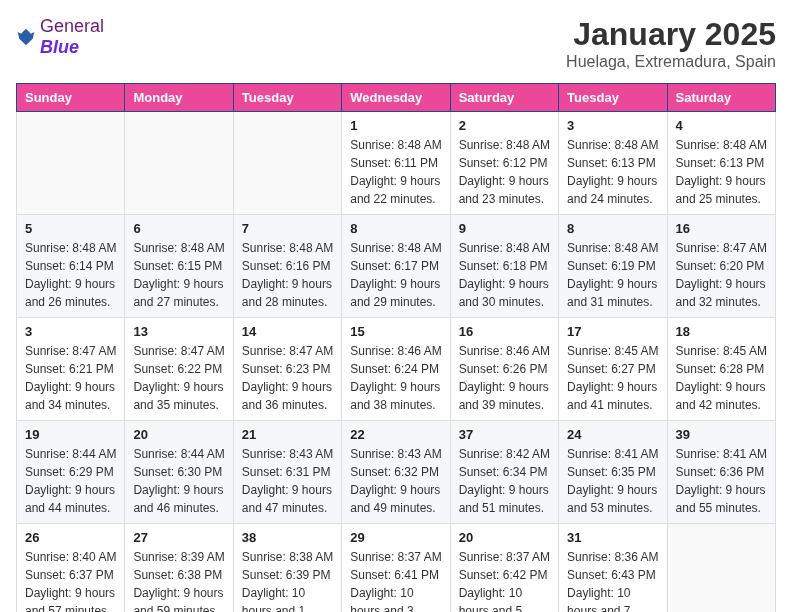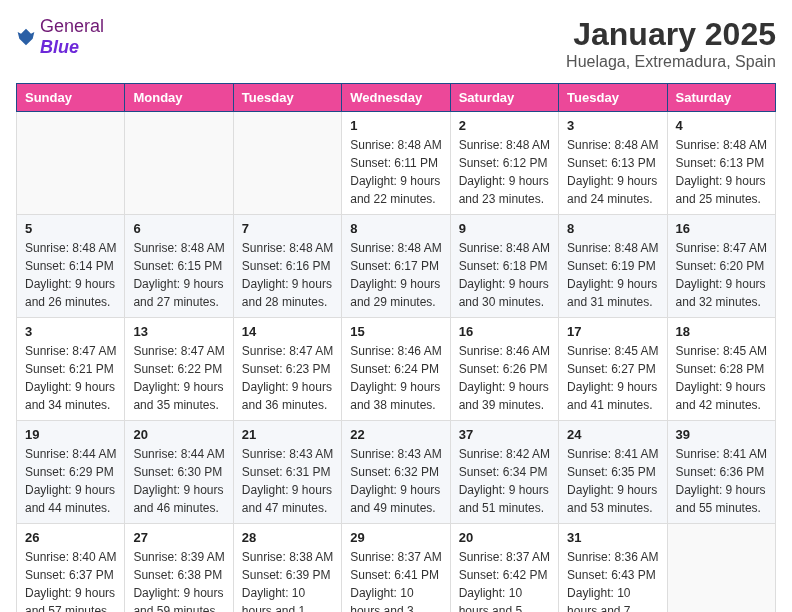--- a/index.html
+++ b/index.html
@@ -235,21 +235,21 @@
       <tr>
         <td>
           <div class="day-number">26</div>
           <div class="day-info">Sunrise: 8:40 AM<br>Sunset: 6:37 PM<br>Daylight: 9 hours and 57 minutes.</div>
         </td>
         <td>
           <div class="day-number">27</div>
           <div class="day-info">Sunrise: 8:39 AM<br>Sunset: 6:38 PM<br>Daylight: 9 hours and 59 minutes.</div>
         </td>
         <td>
-          <div class="day-number">28</div>
+          <div class="day-number">38</div>
           <div class="day-info">Sunrise: 8:38 AM<br>Sunset: 6:39 PM<br>Daylight: 10 hours and 1 minute.</div>
         </td>
         <td>
           <div class="day-number">29</div>
           <div class="day-info">Sunrise: 8:37 AM<br>Sunset: 6:41 PM<br>Daylight: 10 hours and 3 minutes.</div>
         </td>
         <td>
           <div class="day-number">20</div>
           <div class="day-info">Sunrise: 8:37 AM<br>Sunset: 6:42 PM<br>Daylight: 10 hours and 5 minutes.</div>
         </td>

